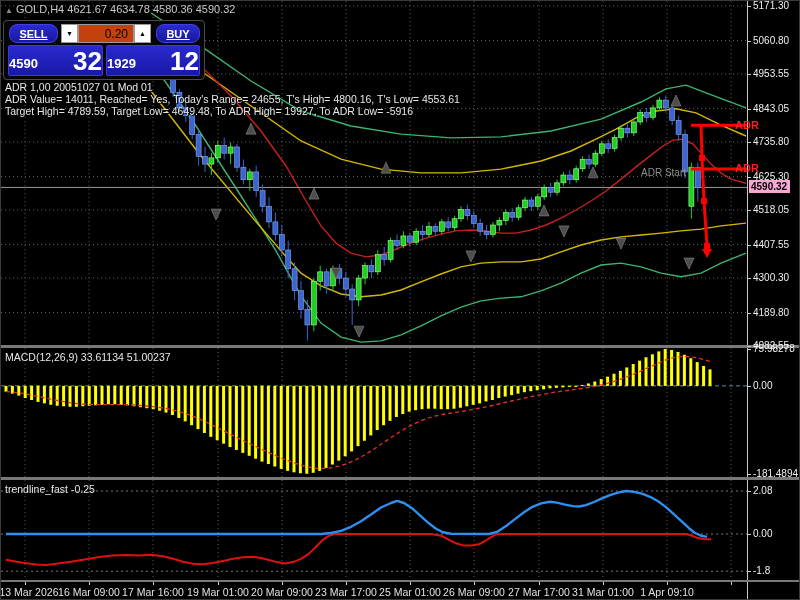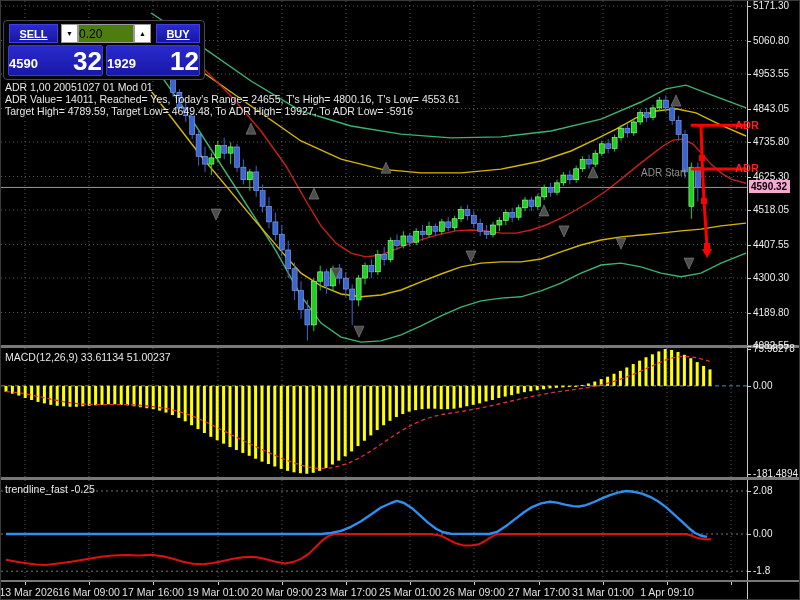--- a/index.html
+++ b/index.html
@@ -12,30 +12,30 @@
     position:absolute;left:4px;top:2px;color:#c8c8c8;font-size:11px;white-space:nowrap;z-index:6;
   }
   .chart-title .tri{color:#8a8a8a;font-size:8px;margin-right:3px;}
   .adr-text{position:absolute;left:4px;color:#e8e8e8;font-size:10.5px;white-space:nowrap;z-index:6;text-shadow:1px 1px 0 #000;}
   .adr-line1{top:80px}.adr-line2{top:92px}.adr-line3{top:104px}
 
   
   .widget{position:absolute;left:2px;top:19px;width:200px;height:58px;background:#060606;
     border:1px solid #4a4a4a;border-radius:4px;z-index:8;}
   .btn{position:absolute;background:linear-gradient(#2b2bd0,#1717a0);color:#fff;font-size:11px;
-    font-weight:bold;text-align:center;line-height:19px;border:1px solid #4040e0;border-radius:0;
+    font-weight:bold;text-align:center;line-height:19px;border:1px solid #4040e0;border-radius:8px;
     text-decoration:underline;cursor:pointer;box-sizing:border-box;}
   .btn-sell{left:5px;top:3px;width:49px;height:19px;}
   .btn-buy{left:152px;top:3px;width:44px;height:19px;}
   .spin{position:absolute;top:3px;width:17px;height:19px;background:#fff;border:1px solid #9a9a9a;
     color:#000;font-size:7px;text-align:center;line-height:18px;cursor:pointer;box-sizing:border-box;}
   .spin-down{left:57px;}
   .spin-up{left:130px;}
-  .spread-box{position:absolute;left:74px;top:3px;width:56px;height:19px;background:#4d7c0f;color:#000;
-    font-size:12px;line-height:18px;padding-right:5px;border:1px solid #9a9a9a;box-sizing:border-box;}
+  .spread-box{position:absolute;left:74px;top:3px;width:56px;height:19px;background:#c2410c;color:#000;
+    font-size:12px;text-align:right;line-height:18px;padding-right:5px;border:1px solid #9a9a9a;box-sizing:border-box;}
   .price-panel{position:absolute;top:24px;height:31px;background:linear-gradient(#2a2ace,#1818a8);
     border:1px solid #3c3ccc;border-radius:2px;color:#fff;display:flex;align-items:flex-end;
     justify-content:space-between;box-sizing:border-box;overflow:hidden;}
   .pp-sell{left:4px;width:95px;}
   .pp-buy{left:102px;width:94px;}
   .price-small{font-size:13px;font-weight:bold;margin:0 2px 4px 0;}
   .price-big{font-size:26px;font-weight:bold;line-height:26px;margin-bottom:1px;}
 
   .axis-border{position:absolute;left:746px;top:0;width:1px;height:600px;background:#c8c8c8;z-index:4;}
   .sep{position:absolute;left:0;width:800px;background:#787878;z-index:5;}
@@ -417,20 +417,23 @@
       <line x1="0" y1="91.206" x2="746" y2="91.206" stroke="#777" stroke-dasharray="2,3"></line>
       <polyline points="5,79.8 20,82.5 35,84.6 45,85.0 55,83.8 70,81.7 85,79.2 100,76.7 112,75.5 125,75.1 138,75.5 150,74.7 162,76.3 172,78.8 182,81.7 192,83.8 202,84.2 212,82.9 222,80.9 232,78.8 242,77.2 252,76.7 260,78.0 268,80.0 276,82.1 284,83.4 292,82.1 300,78.8 308,73.6 315,66.8 322,59.8 328,55.7 334,54.0 430,54.0 440,55.7 448,59.8 455,63.3 462,65.4 470,65.6 478,64.3 484,61.0 490,57.1 495,54.4 500,54.0 685,54.0 691,55.7 697,58.1 703,59.2 710,59.2" fill="none" stroke="#e01010" stroke-width="2" stroke-linejoin="round"></polyline>
       <polyline points="5,54.0 320,54.0 330,53.0 340,50.9 350,46.8 360,41.2 370,34.4 380,27.5 390,23.0 396,20.9 403,23.0 411,28.2 419,35.4 427,42.6 435,48.8 442,52.3 450,53.8 488,54.0 496,51.9 505,46.1 514,39.1 523,32.3 531,27.1 540,23.4 549,21.8 556,22.6 564,24.6 572,26.1 578,26.5 585,25.1 593,22.0 601,18.4 609,15.1 617,12.7 625,11.0 633,11.8 641,13.7 649,16.8 657,21.3 665,27.1 673,34.4 681,41.6 688,48.2 694,53.0 700,55.7 706,56.9" fill="none" stroke="#2e8fef" stroke-width="2.4" stroke-linejoin="round"></polyline>
     </svg>
 
   <div class="sep" style="top:344px;height:3px"></div>
   <div class="sep" style="top:476px;height:3px"></div>
   <div class="sep" style="top:579px;height:2px"></div>
   <div class="axis-border"></div>
 
+  <div class="chart-title">
+    <span class="tri">▲</span><span>GOLD,H4  4621.67 4634.78 4580.36 4590.32</span>
+  </div>
 
   <div class="adr-text adr-line1">ADR 1,00 20051027 01 Mod 01</div>
   <div class="adr-text adr-line2">ADR Value= 14011, Reached= Yes, Today's Range= 24655, T's High= 4800.16, T's Low= 4553.61</div>
   <div class="adr-text adr-line3">Target High= 4789.59, Target Low= 4649.48, To ADR High= 19927, To ADR Low= -5916</div>
 
   <div class="adr-text" style="top:350px">MACD(12,26,9) 33.61134 51.00237</div>
   <div class="adr-text" style="top:482px">trendline_fast -0.25</div>
 
   <div class="widget">
     <div class="btn btn-sell">SELL</div>

